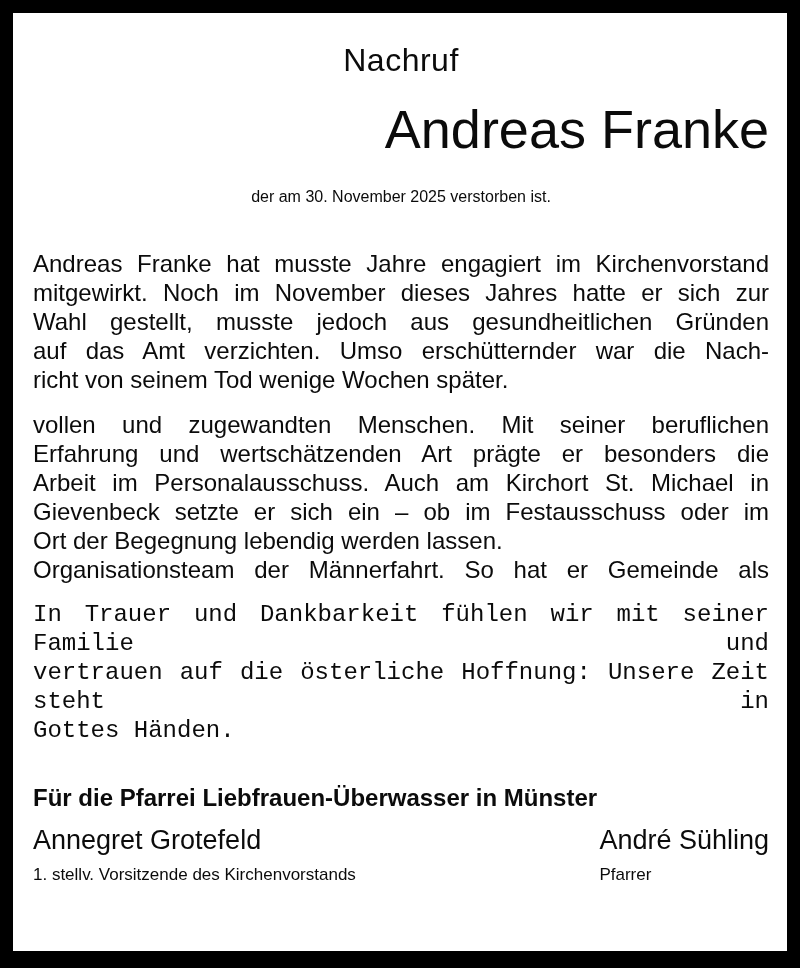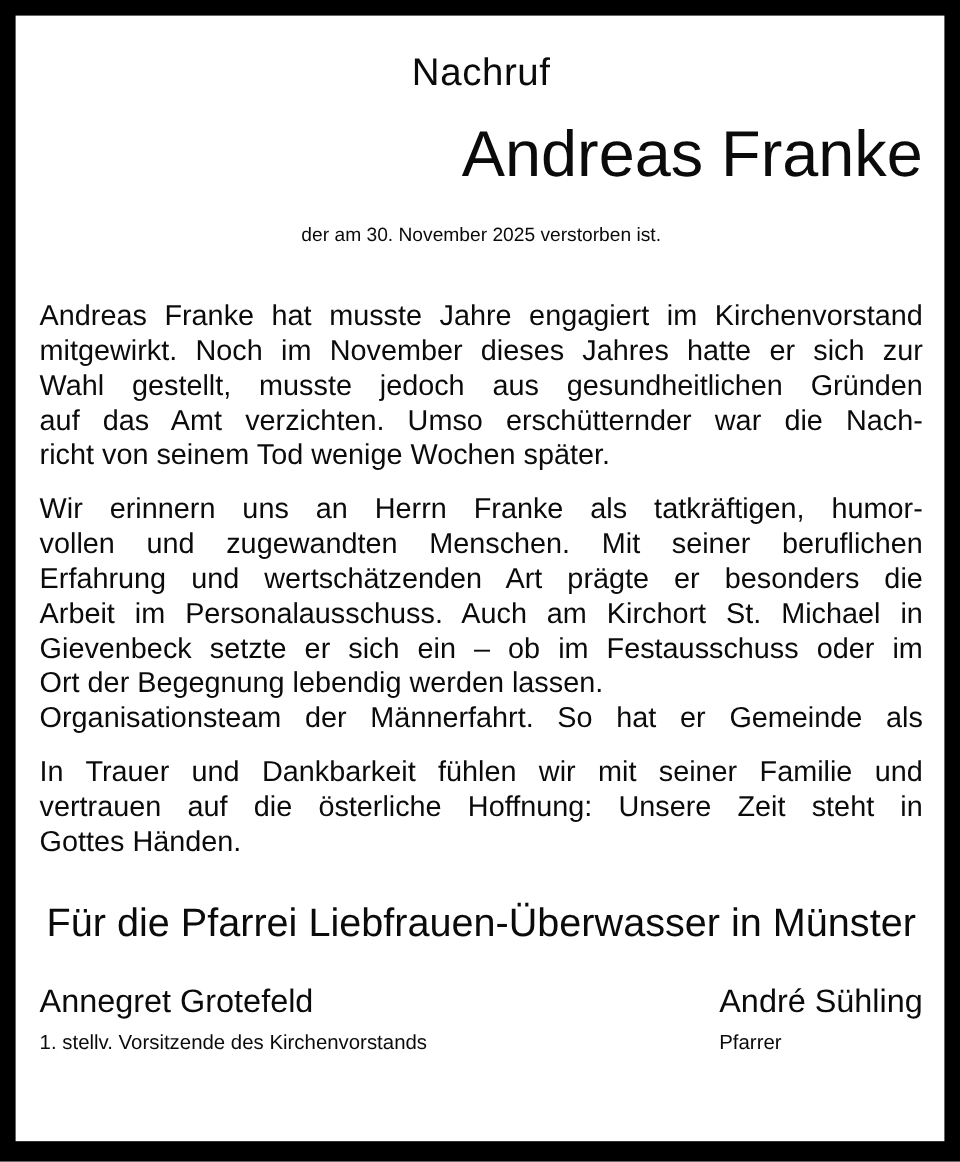--- a/index.html
+++ b/index.html
@@ -55,38 +55,38 @@
   .bodytext {
     margin-top: 38px;
     font-size: 24px;
     line-height: 29px;
   }
   .paragraph {
     margin: 0 0 16px 0;
   }
   .paragraph:last-child {
     margin-bottom: 12px;
+    font-family: Liberation Mono, monospace;
   }
   .tline {
     text-align: justify;
     text-align-last: justify;
     white-space: normal;
   }
   .tline.last {
     text-align-last: left;
   }
   .for-line {
-    font-size: 33px;
+    font-size: 24px;
     line-height: 33px;
     margin: 36px 0 0 0;
-    text-align: center;
-    font-weight: 400;
+    font-weight: 700;
   }
   .signatures {
-    margin-top: 34px;
+    margin-top: 11px;
     display: flex;
     justify-content: space-between;
     align-items: flex-start;
   }
   .sig-block {
     text-align: left;
   }
   .sig-name {
     font-size: 27px;
     line-height: 30px;
@@ -112,21 +112,20 @@
   <div class="bodytext">
 
   <div class="paragraph">
         <div class="tline">Andreas Franke hat musste Jahre engagiert im Kirchenvorstand</div>
         <div class="tline">mitgewirkt. Noch im November dieses Jahres hatte er sich zur</div>
         <div class="tline">Wahl gestellt, musste jedoch aus gesundheitlichen Gründen</div>
         <div class="tline">auf das Amt verzichten. Umso erschütternder war die Nach-</div>
         <div class="tline last">richt von seinem Tod wenige Wochen später.</div>
       </div>
       <div class="paragraph">
-        <div class="tline">Wir erinnern uns an Herrn Franke als tatkräftigen, humor-</div>
         <div class="tline">vollen und zugewandten Menschen. Mit seiner beruflichen</div>
         <div class="tline">Erfahrung und wertschätzenden Art prägte er besonders die</div>
         <div class="tline">Arbeit im Personalausschuss. Auch am Kirchort St. Michael in</div>
         <div class="tline">Gievenbeck setzte er sich ein – ob im Festausschuss oder im</div>
         <div class="tline last">Ort der Begegnung lebendig werden lassen.</div>
         <div class="tline">Organisationsteam der Männerfahrt. So hat er Gemeinde als</div>
       </div>
       <div class="paragraph">
         <div class="tline">In Trauer und Dankbarkeit fühlen wir mit seiner Familie und</div>
         <div class="tline">vertrauen auf die österliche Hoffnung: Unsere Zeit steht in</div>

